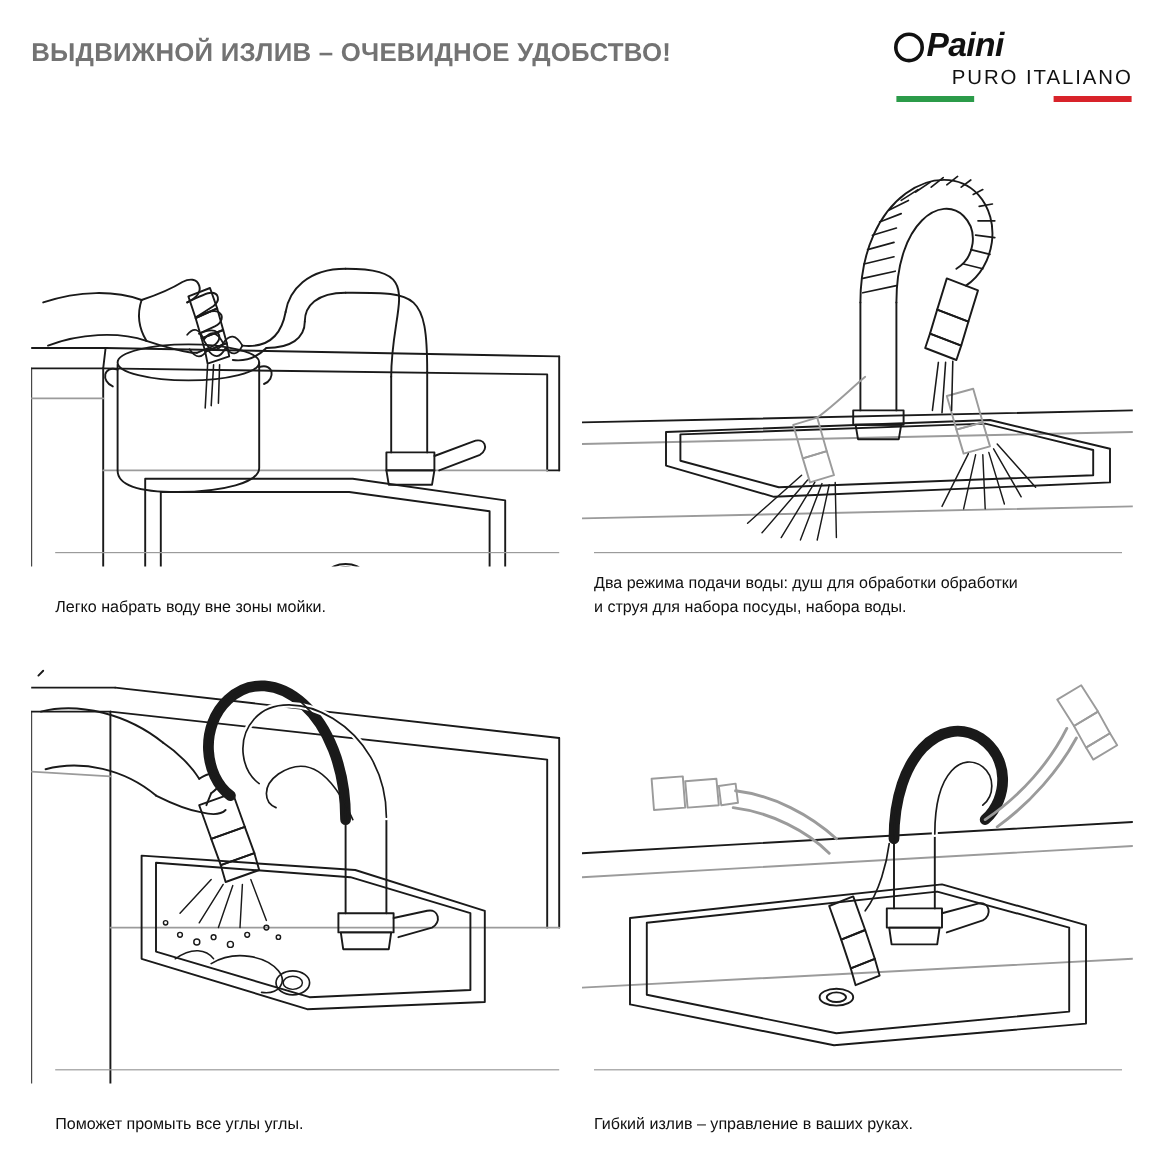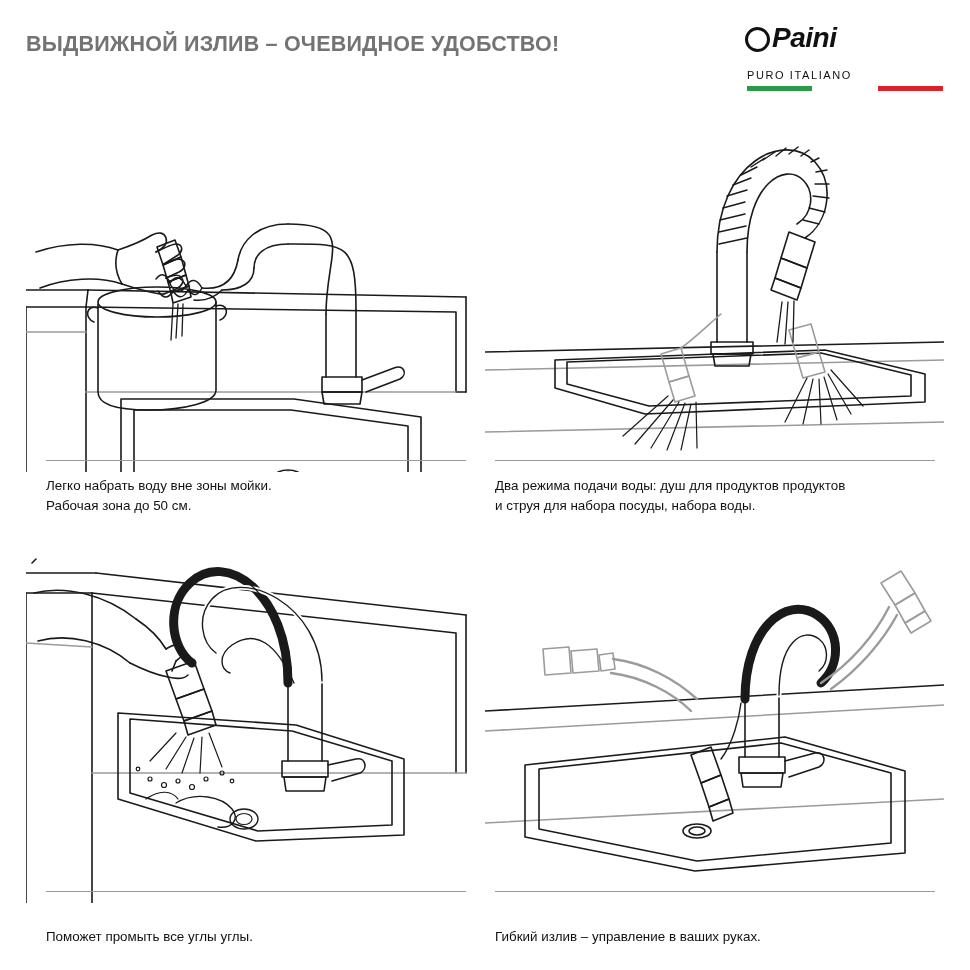--- a/index.html
+++ b/index.html
@@ -39,21 +39,21 @@
     font-weight: bold;
     letter-spacing: 0.2px;
     color: #737373;
     white-space: nowrap;
   }
   .logo {
     position: absolute;
     right: 0;
     top: 0;
     width: 205px;
-    text-align: left;
+    text-align: right;
   }
   .logo-mark {
     font-size: 28px;
     font-weight: bold;
     font-style: italic;
     letter-spacing: -0.5px;
     color: #111;
     line-height: 1;
     display: flex;
     align-items: center;
@@ -64,25 +64,25 @@
     display: inline-block;
     width: 19px;
     height: 19px;
     border: 3.4px solid #111;
     border-radius: 50%;
     margin-right: 2px;
     position: relative;
     top: 1px;
   }
   .logo-sub {
-    font-size: 11px;
+    font-size: 17px;
     letter-spacing: 1.6px;
     color: #111;
     padding-left: 8px;
-    margin-top: 17px;
+    margin-top: 3px;
   }
   .flag {
     margin-top: 5px;
     margin-left: 8px;
     width: 196px;
     height: 5px;
     display: flex;
   }
   .flag span { flex: 1 1 33.33%; display:block; }
 
@@ -224,21 +224,20 @@
             <path d="M138 172 C146 168 152 166 156 168 C161 171 159 177 153 180 L140 186"></path>
             <path d="M140 186 C147 183 152 182 155 185 C159 189 156 194 150 197 L138 202"></path>
             <path d="M96 192 C108 196 122 200 134 202 L138 202"></path>
             <path d="M92 158 C88 170 90 182 96 192"></path>
           </g>
         </svg>
       </div>
       <div class="divider mid-h"></div>
       <div class="caption">
         <span class="line">Легко набрать воду вне зоны  мойки.</span>
-        <span class="line">Рабочая зона до 50 см.</span>
       </div>
     </div>
 
     <div class="panel p2">
       <div class="art">
         <svg width="459" height="380" viewBox="0 0 459 380" fill="none" xmlns="http://www.w3.org/2000/svg">
           <g stroke="#1a1a1a" stroke-width="1.6" fill="none" stroke-linejoin="round" stroke-linecap="round">
 
             <path d="M0 260 L459 250"></path>
             <path d="M0 278 L459 268" stroke="#9b9b9b"></path>
@@ -304,21 +303,21 @@
             </g>
 
             <path d="M297 210 L292 250" stroke-width="1.3"></path>
             <path d="M303 210 L300 252" stroke-width="1.3"></path>
             <path d="M309 209 L308 250" stroke-width="1.3"></path>
           </g>
         </svg>
       </div>
       <div class="divider mid-h2"></div>
       <div class="caption">
-        <span class="line">Два режима подачи воды: душ для продуктов продуктов</span>
+        <span class="line">Два режима подачи воды: душ для обработки обработки</span>
         <span class="line">и струя для набора посуды, набора воды.</span>
       </div>
     </div>
 
     <div class="panel p3">
       <div class="art">
         <svg width="459" height="380" viewBox="0 0 459 380" fill="none" xmlns="http://www.w3.org/2000/svg">
           <g stroke="#1a1a1a" stroke-width="1.6" fill="none" stroke-linejoin="round" stroke-linecap="round">
 
             <path d="M0 50 L70 50"></path>

